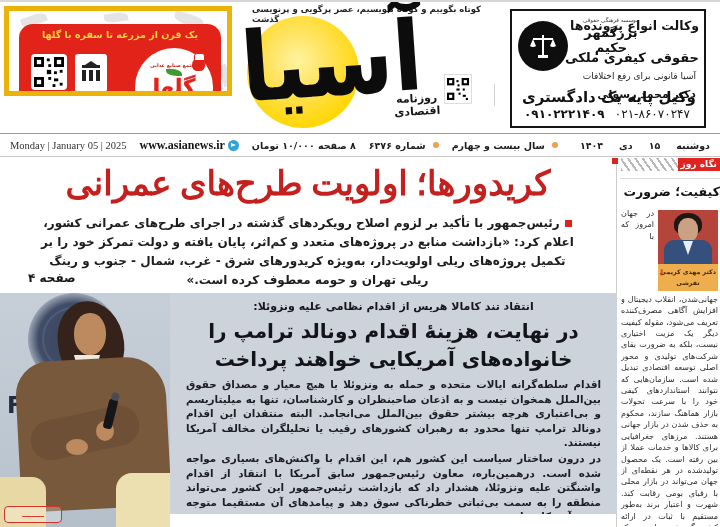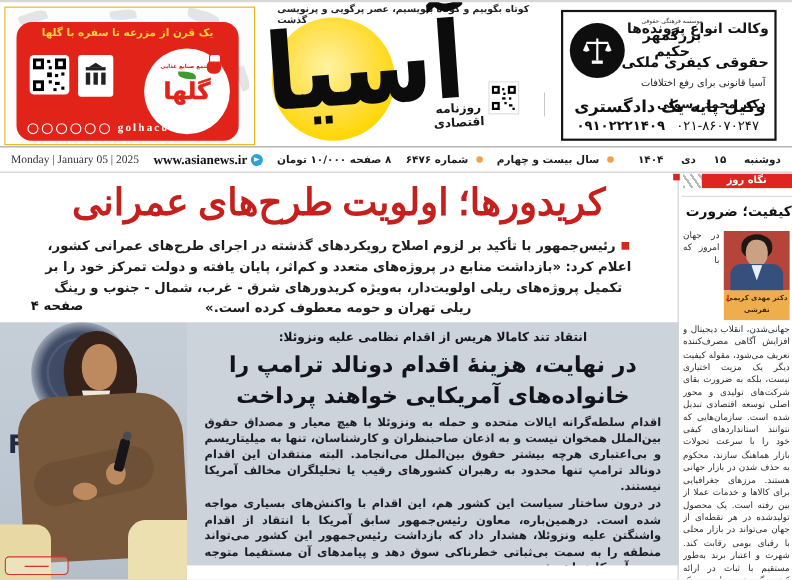--- a/index.html
+++ b/index.html
@@ -4,22 +4,22 @@
 <style>
   * { margin:0; padding:0; box-sizing:border-box; }
   html,body { background:#e9e9e9; }
   .page {
     position:relative; width:720px; height:527px; margin:0 auto;
     background:#ffffff; overflow:hidden;
     font-family:"DejaVu Sans", sans-serif; color:#111;
     border-top:2px solid #d7d7d7;
   }
   
-  .golha-ad { position:absolute; left:4px; top:4px; width:228px; height:126px;
-    background:#fdfdfd; border:1px solid #eab308; overflow:hidden; }
+  .golha-ad { position:absolute; left:4px; top:4px; width:228px; height:90px;
+    background:#fdfdfd; border:5px solid #eab308; overflow:hidden; }
   .spice { position:absolute; background:#cfcfcf; border-radius:0 50% 0 50%; opacity:.55; }
   .sp1 { width:26px; height:10px; left:12px; top:4px; transform:rotate(-20deg); }
   .sp2 { width:30px; height:11px; left:165px; top:3px; transform:rotate(15deg); }
   .sp3 { width:22px; height:9px; left:205px; top:60px; transform:rotate(70deg); }
   .sp4 { width:24px; height:9px; left:95px; top:2px; transform:rotate(-8deg); }
   .golha-box { position:absolute; left:10px; top:13px; width:202px; height:108px;
     background:#e2231a; border-radius:14px; overflow:hidden; }
   .golha-slogan { position:absolute; top:5px; left:0; right:0; text-align:center;
     color:#ffd23f; font-size:9.5px; font-weight:bold; }
   .golha-circle { position:absolute; right:8px; top:24px; width:78px; height:78px;
@@ -88,21 +88,21 @@
   .db-fa { direction:rtl; display:flex; align-items:center; gap:7px; font-size:9.5px; font-weight:bold; color:#1c1c1c; }
   .dot { width:6px; height:6px; border-radius:50%; background:#f0a050; display:inline-block; }
   .db-date span { margin-left:9px; }
   
   .vline { position:absolute; left:616px; top:160px; bottom:0; width:1px; background:#cccccc; }
   .red-sq { position:absolute; left:612px; top:156px; width:6px; height:6px; background:#d8261f; }
   
   .op-head { position:absolute; left:621px; top:156px; width:99px; height:13px; display:flex; direction:ltr; }
   .op-stripes { flex:1; background:repeating-linear-gradient(55deg,#b9b9b9 0 2px,transparent 2px 6px); }
   .op-label { background:#e0241f; color:#fff; font-size:9px; font-weight:bold;
-    padding:1px 23px 2px; white-space:nowrap; }
+    padding:1px 3px 2px; white-space:nowrap; }
   .op-title { position:absolute; left:620px; top:176px; width:100px; height:24px; overflow:hidden;
     font-size:12.5px; font-weight:bold; color:#121212; white-space:nowrap;
     border-top:1px solid #dadada; padding-top:5px; }
   .op-body { position:absolute; left:621px; top:206px; width:97px; height:318px; overflow:hidden;
     font-size:8px; line-height:11.4px; text-align:justify; color:#2a2a2a; }
   .op-photo { float:right; width:60px; margin:2px 0 3px 4px; }
   .op-img { position:relative; width:60px; height:54px; background:#b5443a; overflow:hidden; }
   .op-hair { position:absolute; left:16px; top:3px; width:28px; height:22px; background:#1f1713; border-radius:50% 50% 40% 40%; }
   .op-face { position:absolute; left:20px; top:8px; width:20px; height:24px; background:#caa183; border-radius:45%; }
   .op-suit { position:absolute; left:6px; top:30px; width:48px; height:26px; background:#35507c; border-radius:10px 10px 0 0; }

